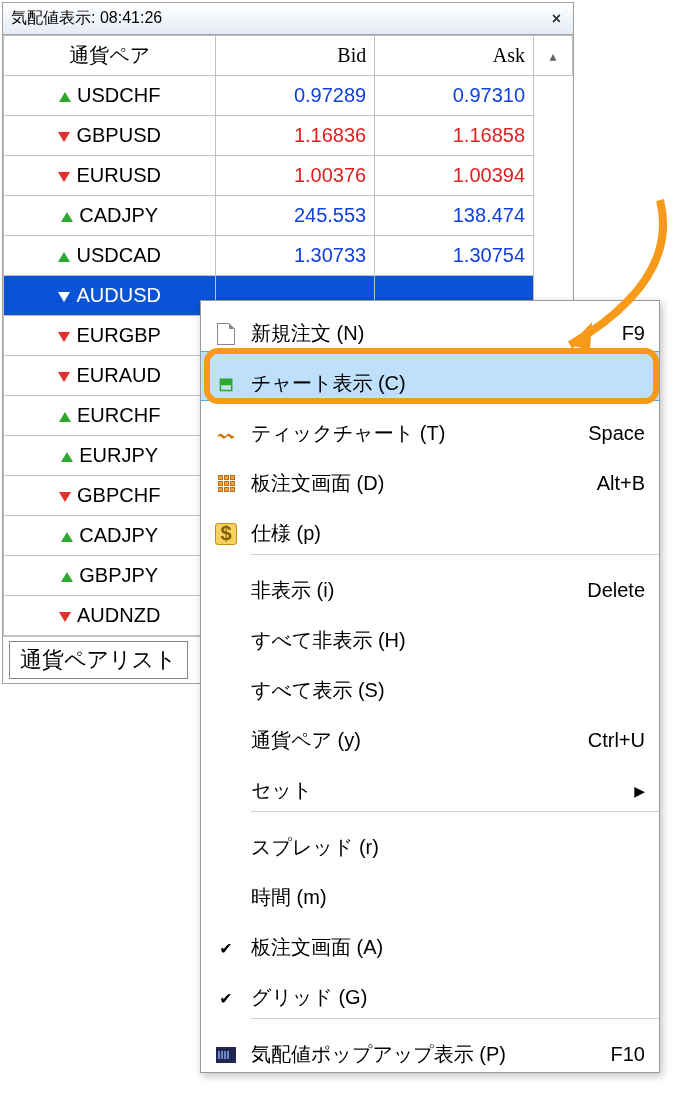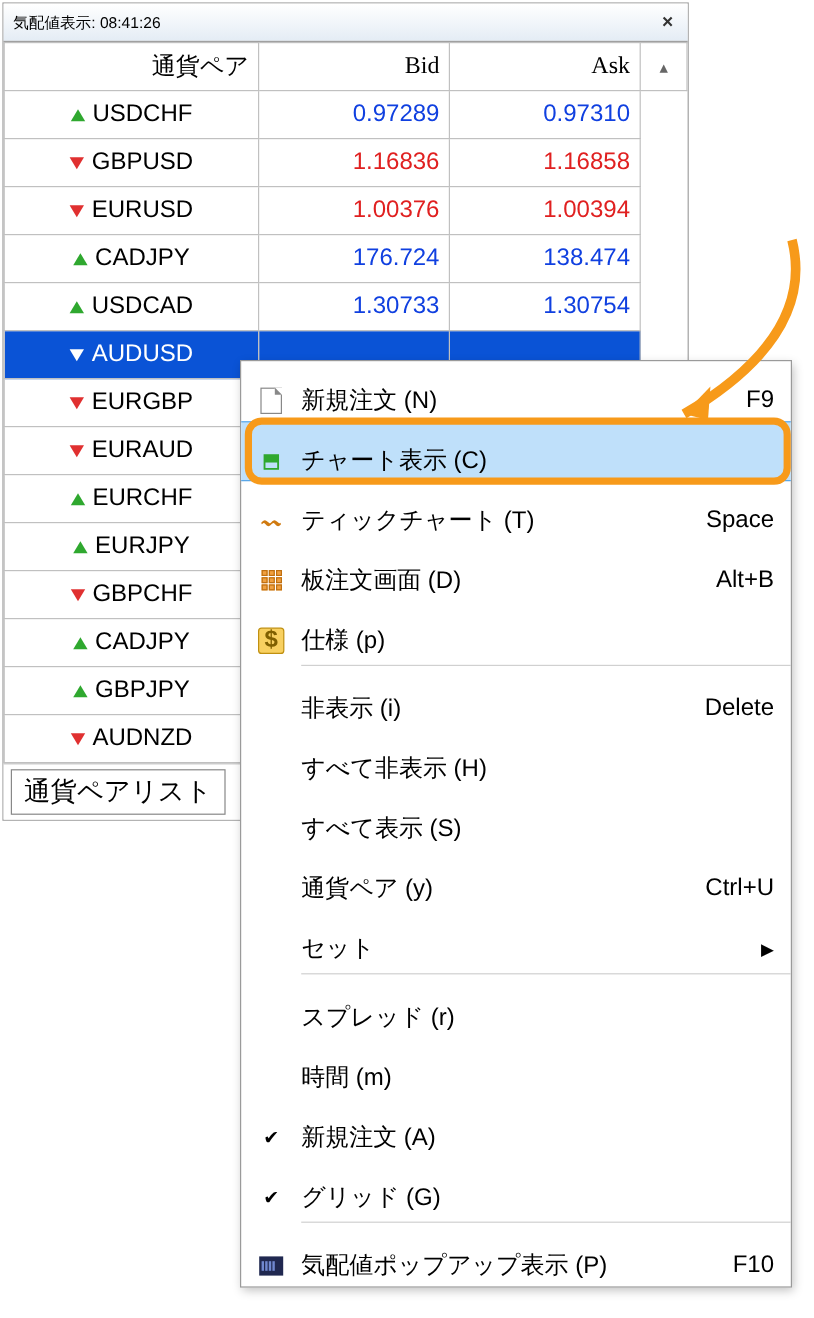--- a/index.html
+++ b/index.html
@@ -20,21 +20,21 @@
   }
   .titlebar {
     background: linear-gradient(to bottom, #ffffff, #e4ecf5);
     border-bottom: 1px solid #a0a0a0;
     padding: 4px 8px;
     display: flex;
     align-items: center;
     justify-content: space-between;
     height: 32px;
   }
-  .title-text { font-size: 13px; color: #000; }
+  .title-text { font-size: 16px; color: #000; }
   .close-btn {
     font-family: Arial, sans-serif;
     font-weight: bold;
     font-size: 16px;
     color: #333;
     cursor: pointer;
     padding: 0 4px;
   }
   .grid {
     border-collapse: collapse;
@@ -43,21 +43,21 @@
   .grid th, .grid td {
     border: 1px solid #c0c0c0;
     padding: 6px 8px;
     font-size: 20px;
     height: 40px;
     text-align: center;
   }
   .grid th {
     background: #fff;
     font-weight: normal;
-    text-align: right;
+    text-align: center;
   }
   .grid th.num { text-align: right; font-family: Liberation Serif, serif; }
   .grid td.num { text-align: right; }
   .scroll-col { width: 22px; background: #f0f0f0; padding:0; }
   .scroll-arrow {
     width: 22px; height: 100%;
     display: flex; align-items:center; justify-content:center;
     color: #666; font-size: 14px;
   }
   .arrow-up, .arrow-down {
@@ -196,21 +196,21 @@
           <td class="num red">1.16836</td>
           <td class="num red">1.16858</td>
         </tr>
         <tr>
           <td class="pair-cell"><span class="arrow-down"></span><span>EURUSD</span></td>
           <td class="num red">1.00376</td>
           <td class="num red">1.00394</td>
         </tr>
         <tr>
           <td class="pair-cell"><span class="arrow-up"></span><span>CADJPY</span></td>
-          <td class="num blue">176.724</td>
+          <td class="num blue">245.553</td>
           <td class="num blue">138.474</td>
         </tr>
         <tr>
           <td class="pair-cell"><span class="arrow-up"></span><span>USDCAD</span></td>
           <td class="num blue">1.30733</td>
           <td class="num blue">1.30754</td>
         </tr>
         <tr class="selected">
           <td class="pair-cell"><span class="arrow-down"></span><span>AUDUSD</span></td>
           <td class="num "></td>
@@ -343,21 +343,21 @@
     </div>
     <div class="cm-row">
       <div class="cm-icon-col"></div>
       <span class="cm-label">時間 (m)</span>
       <span class="cm-shortcut"></span>
     </div>
     <div class="cm-row">
       <div class="cm-icon-col">
         <span class="cm-check"></span>
       </div>
-      <span class="cm-label">新規注文 (A)</span>
+      <span class="cm-label">板注文画面 (A)</span>
       <span class="cm-shortcut"></span>
     </div>
     <div class="cm-row">
       <div class="cm-icon-col">
         <span class="cm-check"></span>
       </div>
       <span class="cm-label">グリッド (G)</span>
       <span class="cm-shortcut"></span>
     </div>
     <div class="cm-sep"></div>

